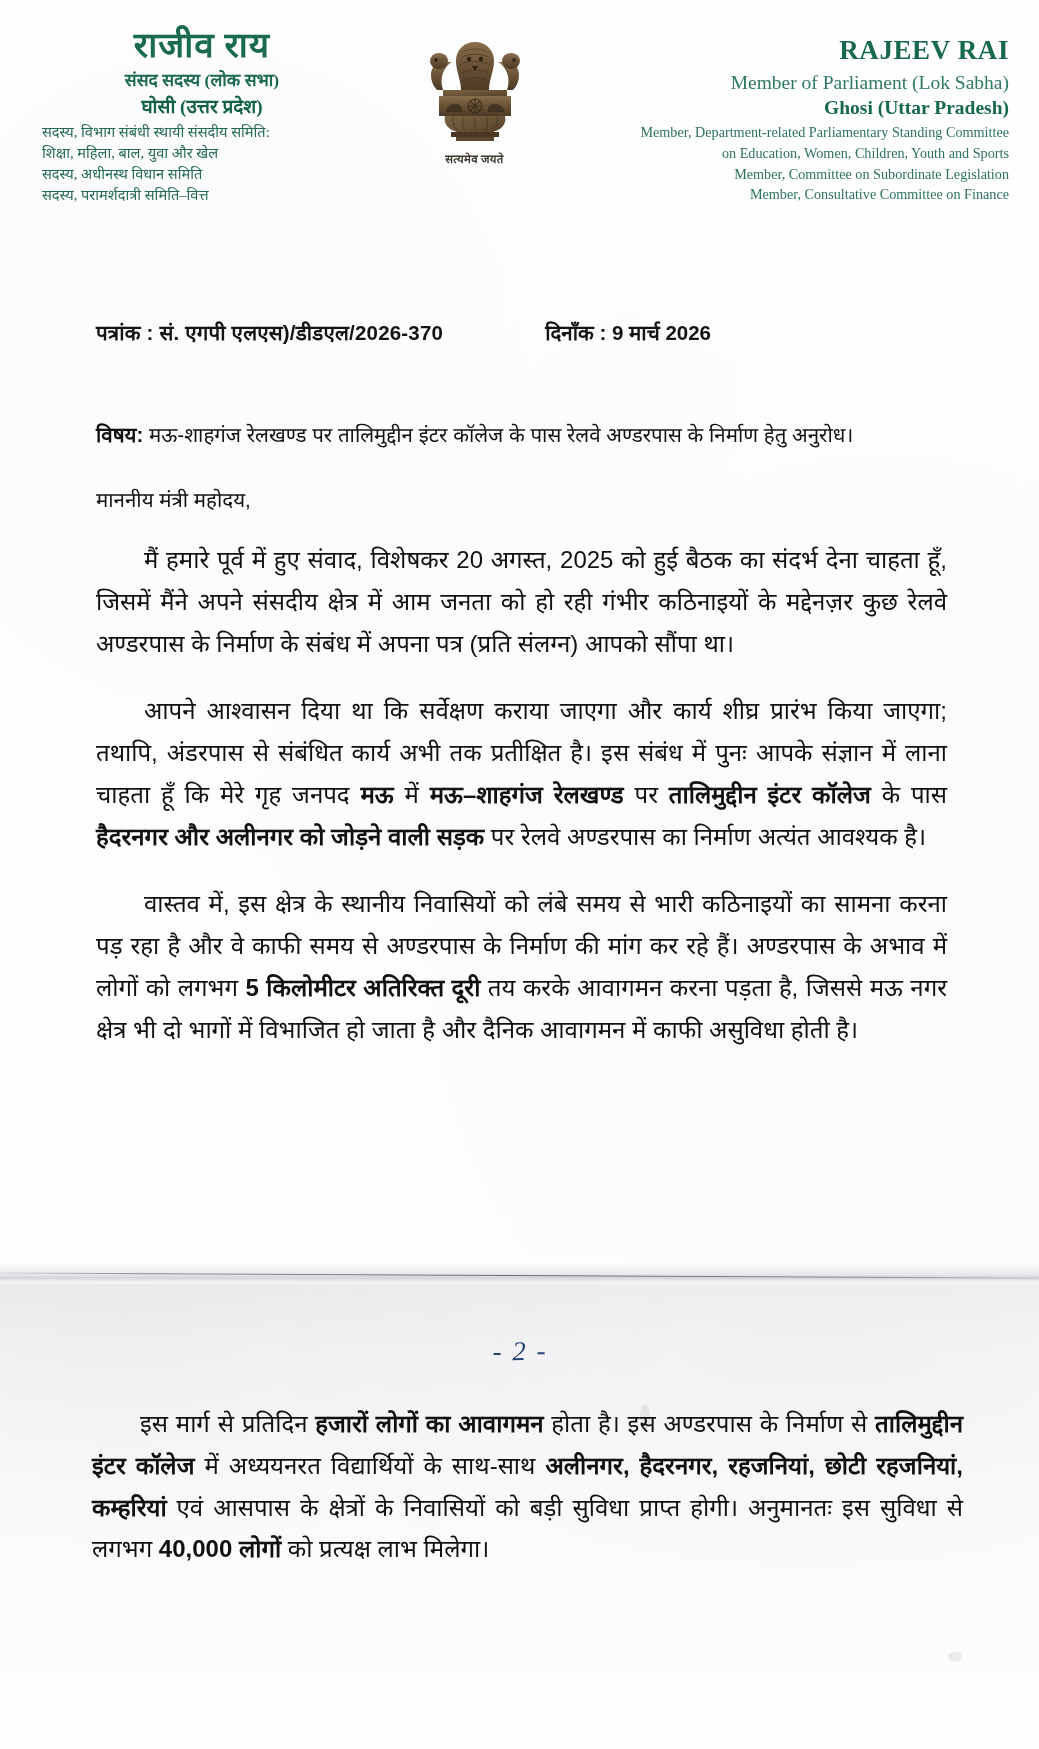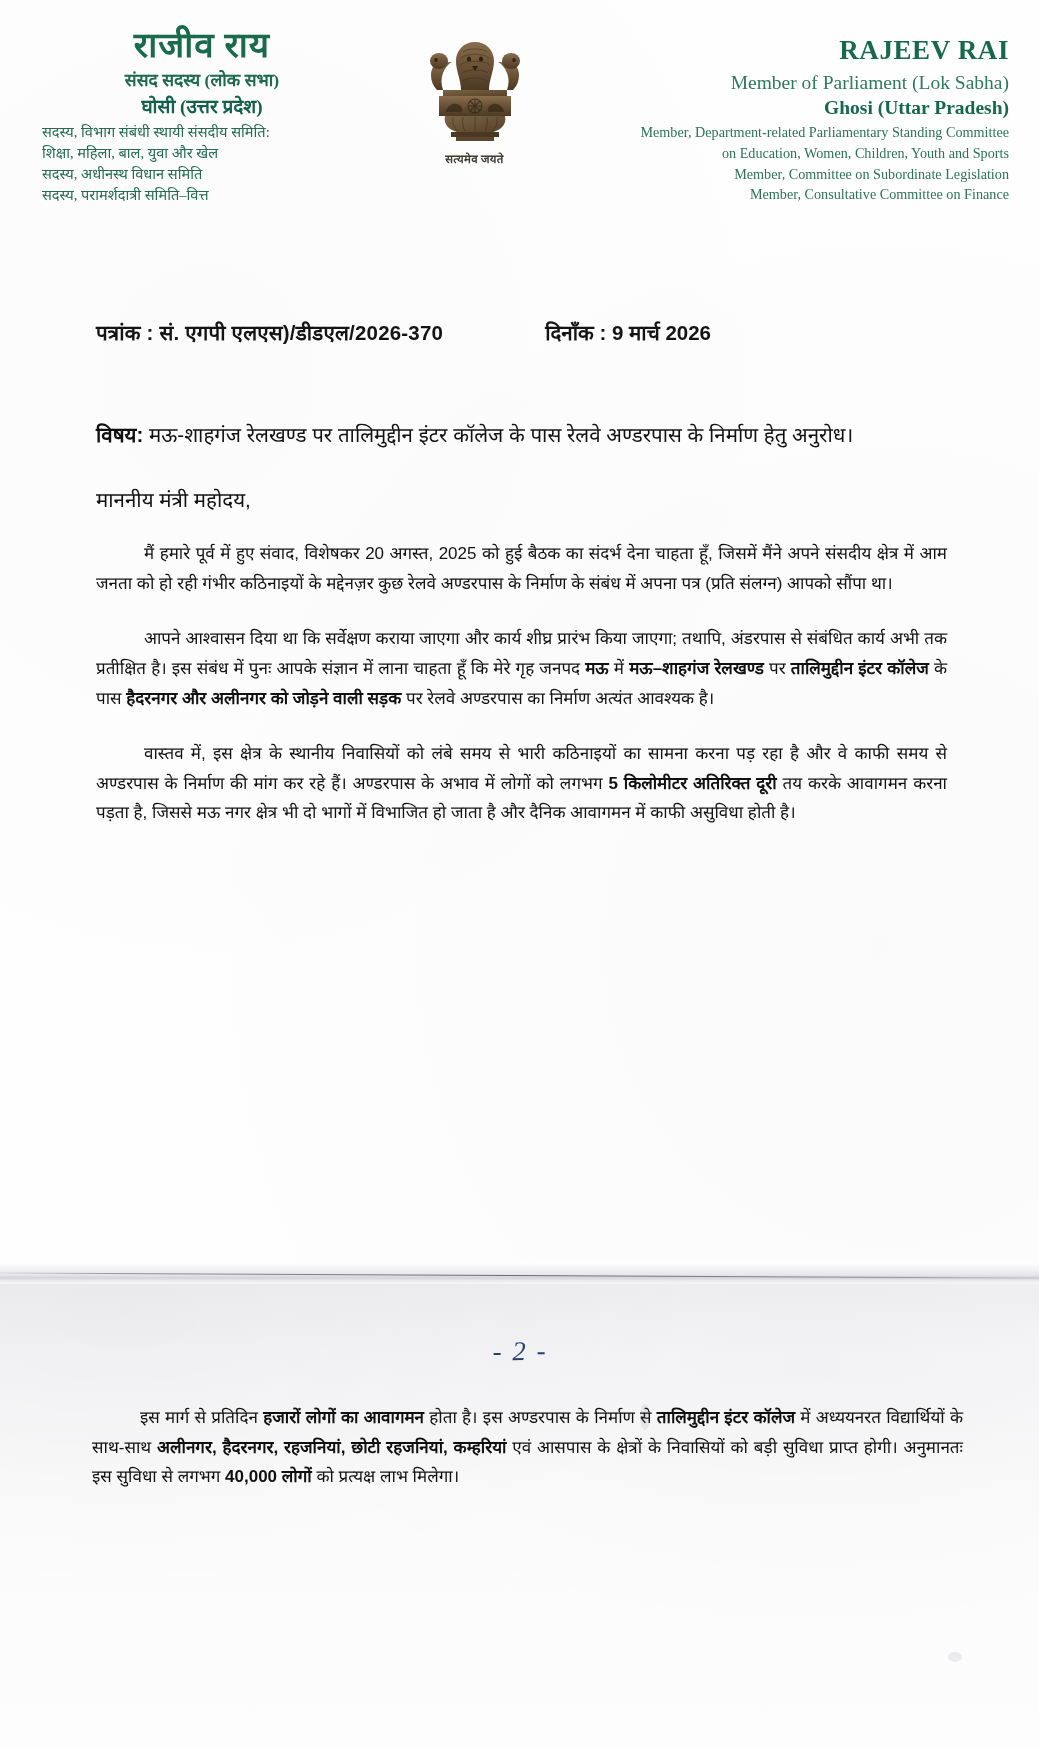--- a/index.html
+++ b/index.html
@@ -166,21 +166,21 @@
     text-justify: inter-word;
   }
   .subject b { font-weight: 700; }
   .salutation {
     margin-top: 34px;
     font-size: 20.5px;
     font-weight: 500;
   }
   .para {
     margin-top: 26px;
-    font-size: 17px;
+    font-size: 24px;
     line-height: 1.74;
     text-align: justify;
     text-justify: inter-word;
     text-indent: 48px;
   }
   .para b { font-weight: 700; }
 
   
   .sheet-gap {
     position: relative;

